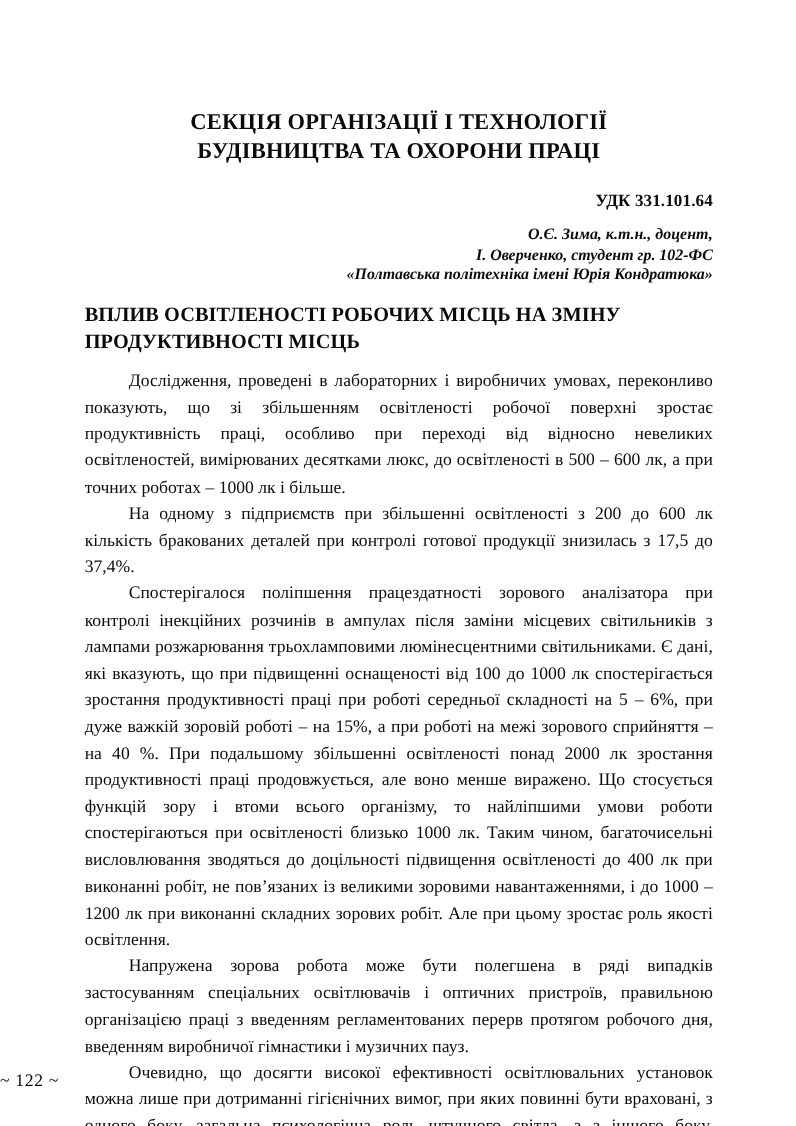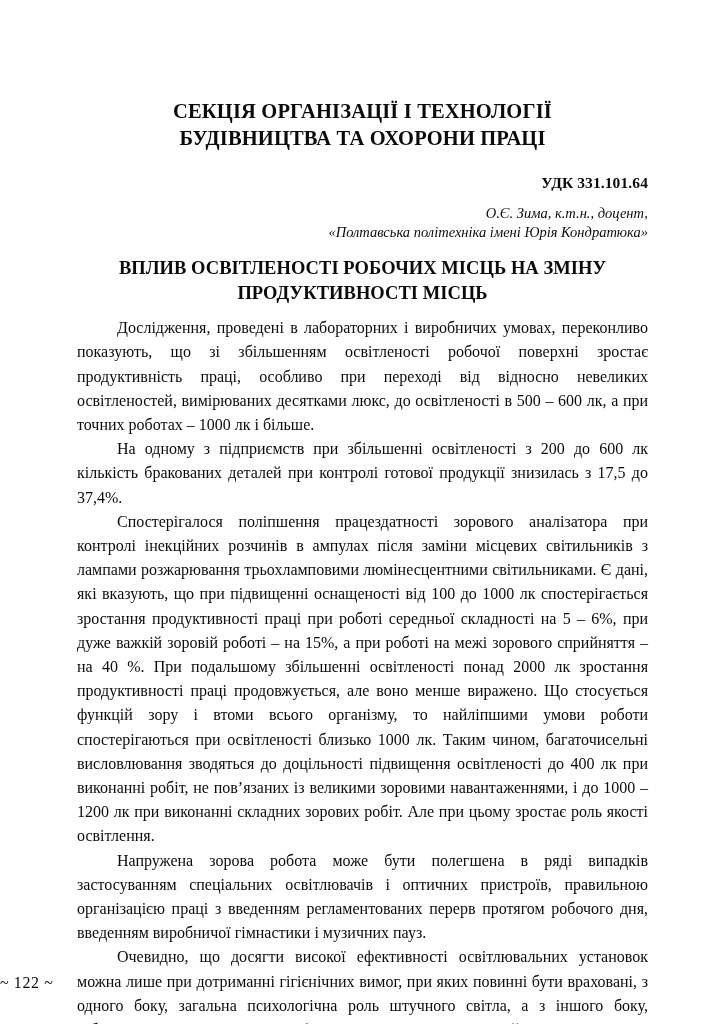--- a/index.html
+++ b/index.html
@@ -54,26 +54,26 @@
   }
 
   
   .authors {
     margin-top: 12px;
     text-align: right;
     font-style: italic;
     font-size: 14.5px;
     line-height: 18.6px;
   }
-  .authors .line { display: block; }
+  .authors .line { display: block; font-weight: bold; }
 
   
   .article-title {
     margin-top: 15px;
-    text-align: center;
+    text-align: left;
     font-weight: bold;
     font-size: 18.5px;
     line-height: 24.5px;
     letter-spacing: 0.05px;
   }
   .article-title .line {
     display: block;
     white-space: nowrap;
   }
 
@@ -113,20 +113,21 @@
 
     <div class="section-heading">
       <span class="line">СЕКЦІЯ ОРГАНІЗАЦІЇ І ТЕХНОЛОГІЇ</span>
       <span class="line">БУДІВНИЦТВА ТА ОХОРОНИ ПРАЦІ</span>
     </div>
 
     <div class="udk">УДК 331.101.64</div>
 
     <div class="authors">
       <span class="line">О.Є. Зима, к.т.н., доцент,</span>
+      <span class="line">І. Оверченко, студент гр. 102-ФС</span>
       <span class="line">«Полтавська політехніка імені Юрія Кондратюка»</span>
     </div>
 
     <div class="article-title">
       <span class="line">ВПЛИВ ОСВІТЛЕНОСТІ РОБОЧИХ МІСЦЬ НА ЗМІНУ</span>
       <span class="line">ПРОДУКТИВНОСТІ МІСЦЬ</span>
     </div>
 
     <div class="body-text">
       <p>Дослідження, проведені в лабораторних і виробничих умовах, переконливо показують, що зі збільшенням освітленості робочої поверхні зростає продуктивність праці, особливо при переході від відносно невеликих освітленостей, вимірюваних десятками люкс, до освітленості в 500 – 600 лк, а при точних роботах – 1000 лк і більше.</p>

